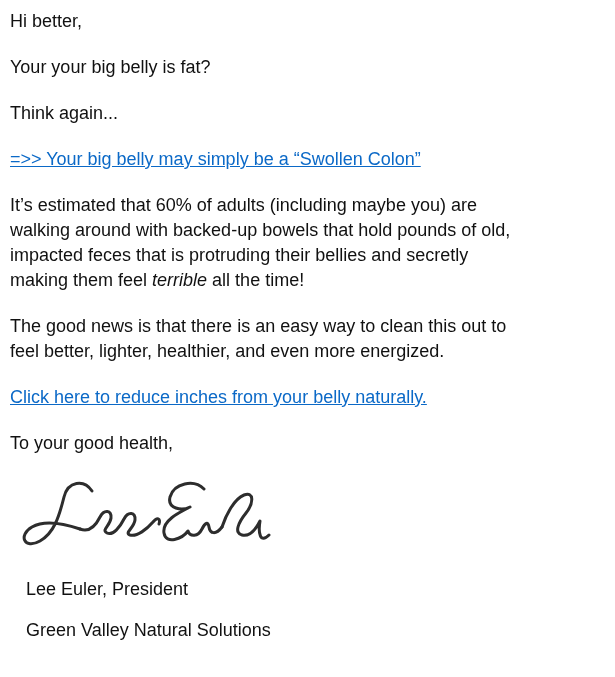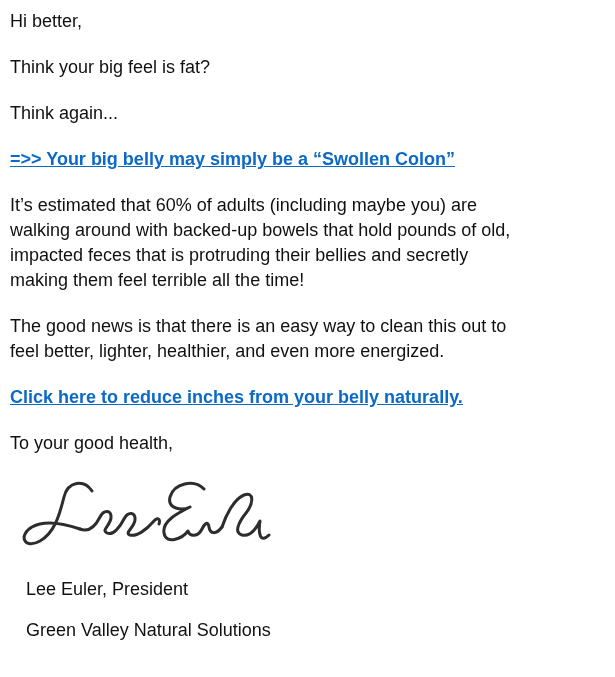--- a/index.html
+++ b/index.html
@@ -21,46 +21,47 @@
   }
   p {
     margin: 0 0 21px 0;
   }
   .line {
     display: block;
     white-space: nowrap;
   }
   a.email-link {
     color: #0B69C7;
-    font-weight: 700;
+    font-weight: 400;
     text-decoration: underline;
     white-space: nowrap;
     cursor: pointer;
   }
   .em-italic {
+    font-style: italic;
   }
   .signature-block {
     margin: 0 0 2px 0;
   }
   .signature-block svg {
     display: block;
     margin-left: 2px;
   }
   .sig-text p {
     margin: 16px;
   }
 </style>
 </head>
 <body>
 
 <div class="email-body">
 
   <p>Hi better,</p>
 
-  <p>Think your big feel is fat?</p>
+  <p>Your your big belly is fat?</p>
 
   <p>Think again...</p>
 
   <p>
     <a class="email-link" href="#">=&gt;&gt; Your big belly may simply be a “Swollen Colon”</a>
   </p>
 
 
   <p>
     <span class="line">It’s estimated that 60% of adults (including maybe you) are</span>

